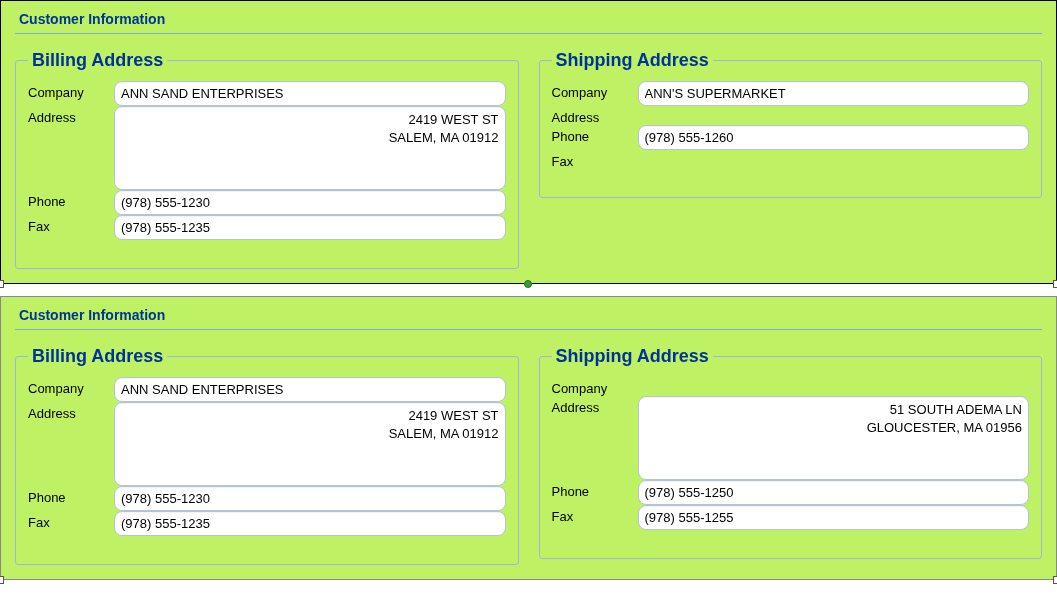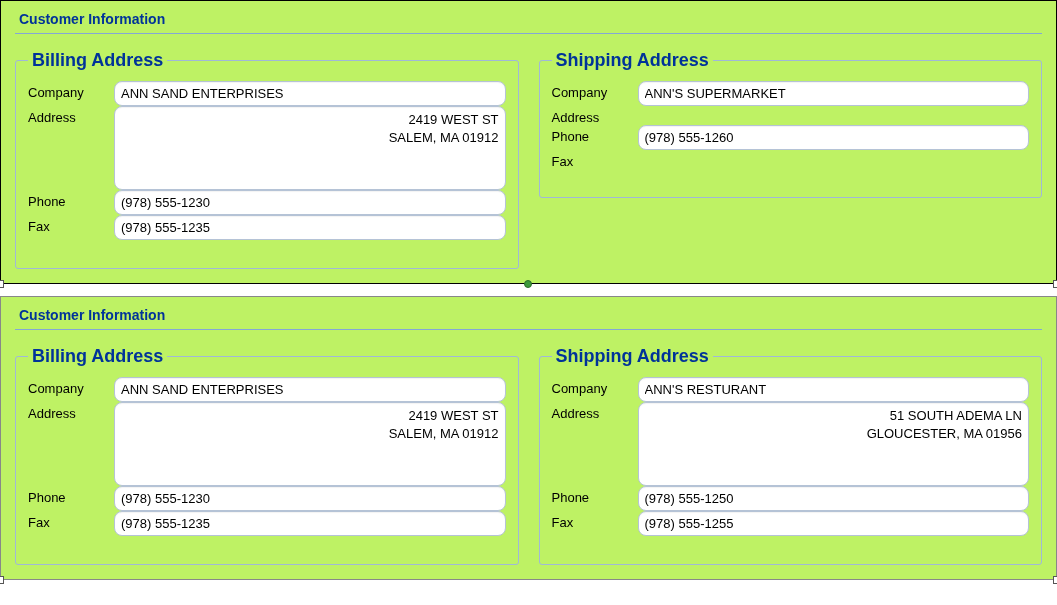--- a/index.html
+++ b/index.html
@@ -178,21 +178,20 @@
             <div class="lbl">Fax</div>
             <input type="text" value="(978) 555-1235" style="">
           </div>
         </fieldset>
       </div>
       <div class="col">
         <fieldset>
           <legend>Shipping Address</legend>
           <div class="row">
             <div class="lbl">Company</div>
-            <input type="text" value="ANN'S RESTURANT" style="">
           </div>
           <div class="row">
             <div class="lbl">Address</div>
             <textarea style="">51 SOUTH ADEMA LN
 GLOUCESTER, MA 01956</textarea>
           </div>
           <div class="row">
             <div class="lbl">Phone</div>
             <input type="text" value="(978) 555-1250" style="">
           </div>

